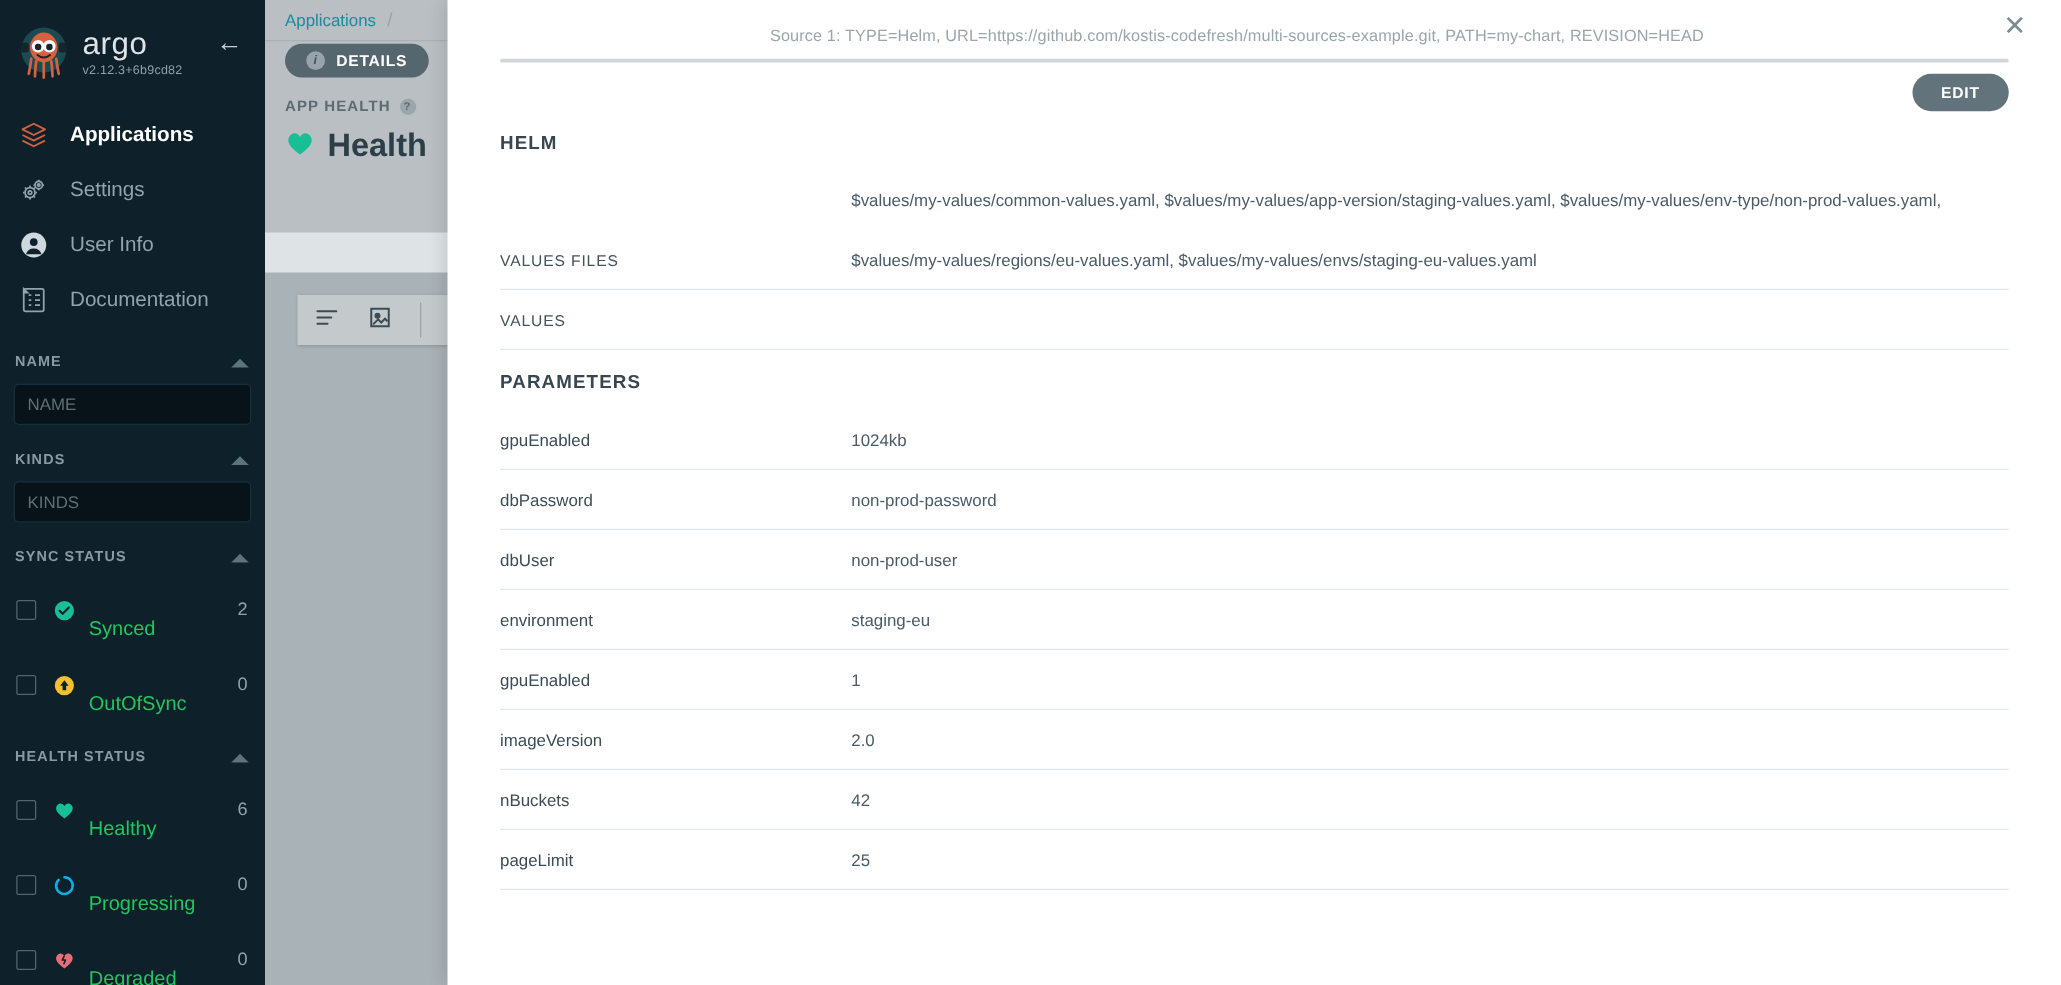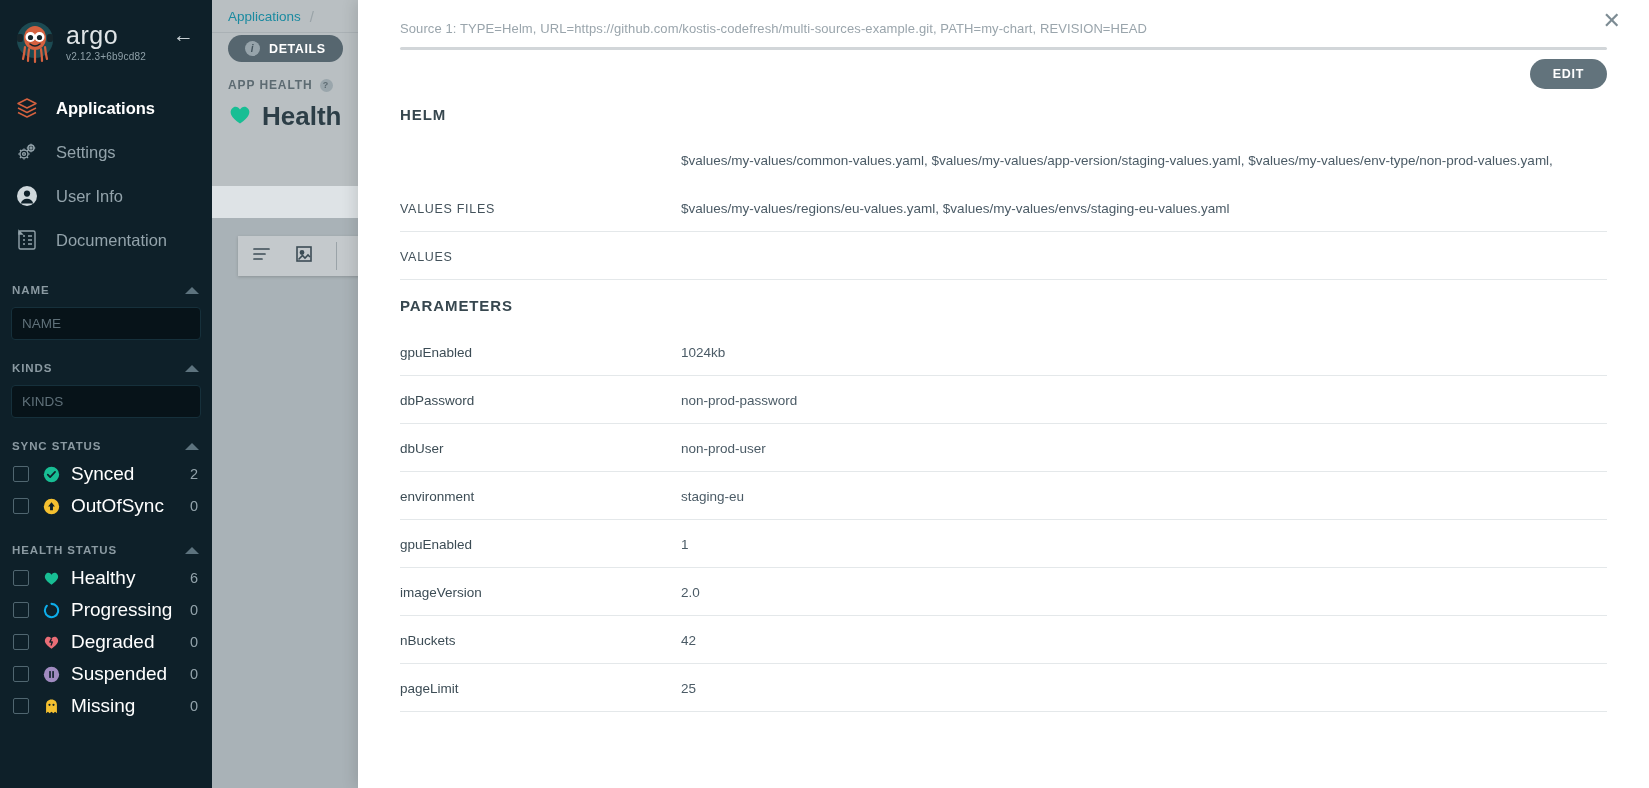--- a/index.html
+++ b/index.html
@@ -51,21 +51,21 @@
     background: #071319; border: 1px solid #16303b; border-radius: 4px;
     color: #a8b6bc; font-size: 13.5px; padding: 0 10px;
     font-family: "Liberation Sans", sans-serif;
   }
   .filter-input::placeholder { color: #5f7079; }
 
   .filter-rows { margin-top: 6px; }
   .filter-row { display: flex; align-items: center; padding: 5px 3px 5px 2px; cursor: pointer; }
   .cbx { width: 16px; height: 16px; flex: 0 0 16px; border: 1.5px solid #506670; border-radius: 2px; background: transparent; }
   .frow-ico { width: 22px; flex: 0 0 22px; display: flex; align-items: center; justify-content: center; margin-left: 11px; }
-  .frow-label { flex: 1; margin-left: 9px; color: #ffffff; font-size: 19px; }
+  .frow-label { flex: 1; margin-left: 9px; color: #22c55e; font-size: 16px; margin-top: 32px; }
   .frow-count { color: #93a3ab; font-size: 14.5px; }
 
   
   .bg-main { flex: 1; position: relative; background: #dee3e6; }
   .bg-topbar { height: 32px; background: #b9bfc2; display: flex; align-items: center; padding-left: 16px; }
   .crumb { color: #1a8aa0; font-size: 13.5px; }
   .crumb-sep { color: #9aa3a8; margin: 0 9px; font-size: 15px; }
   .bg-toolbar { height: 32px; background: #b9bfc2; border-top: 1px solid #aab1b5; display: flex; align-items: center; padding-left: 16px; }
   .details-pill {
     display: flex; align-items: center; gap: 9px;
@@ -96,21 +96,21 @@
     position: absolute; left: 358px; top: 0; width: 1291px; height: 788px;
     background: #ffffff; z-index: 30;
     box-shadow: -3px 0 14px rgba(0,0,0,.12);
   }
   .modal-close {
     position: absolute; right: 22px; top: 6px;
     font-size: 22px; color: #7d8c94; cursor: pointer; line-height: 1;
     padding: 4px 6px; font-weight: 300;
   }
   .src-line {
-    color: #9aa5ac; font-size: 13px;
+    text-align: center; color: #9aa5ac; font-size: 13px;
     padding: 21px 70px 0 42px; letter-spacing: .1px;
   }
   .src-rule { height: 3px; background: #d2d6d9; margin: 11px 42px 0 42px; border-radius: 2px; }
 
   .edit-row { display: flex; justify-content: flex-end; padding: 9px 42px 0 0; }
   .edit-btn {
     background: #62737c; color: #fff; border: none; border-radius: 16px;
     height: 30px; padding: 0 23px; font-size: 12.5px; font-weight: 700;
     letter-spacing: .7px; cursor: pointer; font-family: "Liberation Sans", sans-serif;
   }

